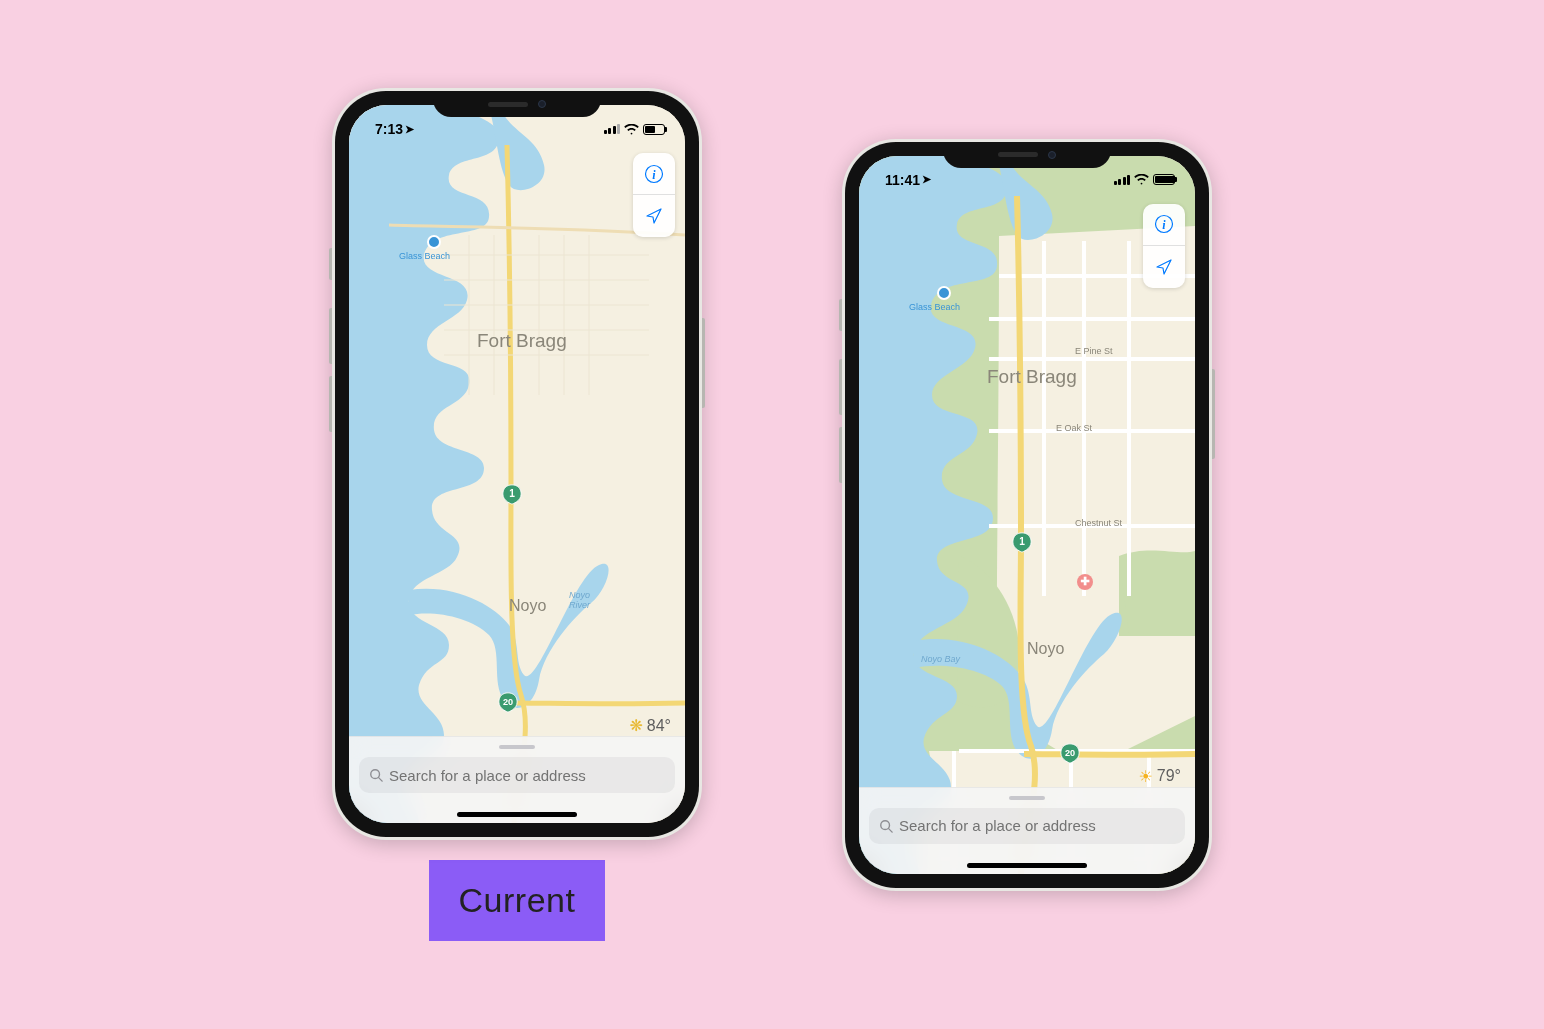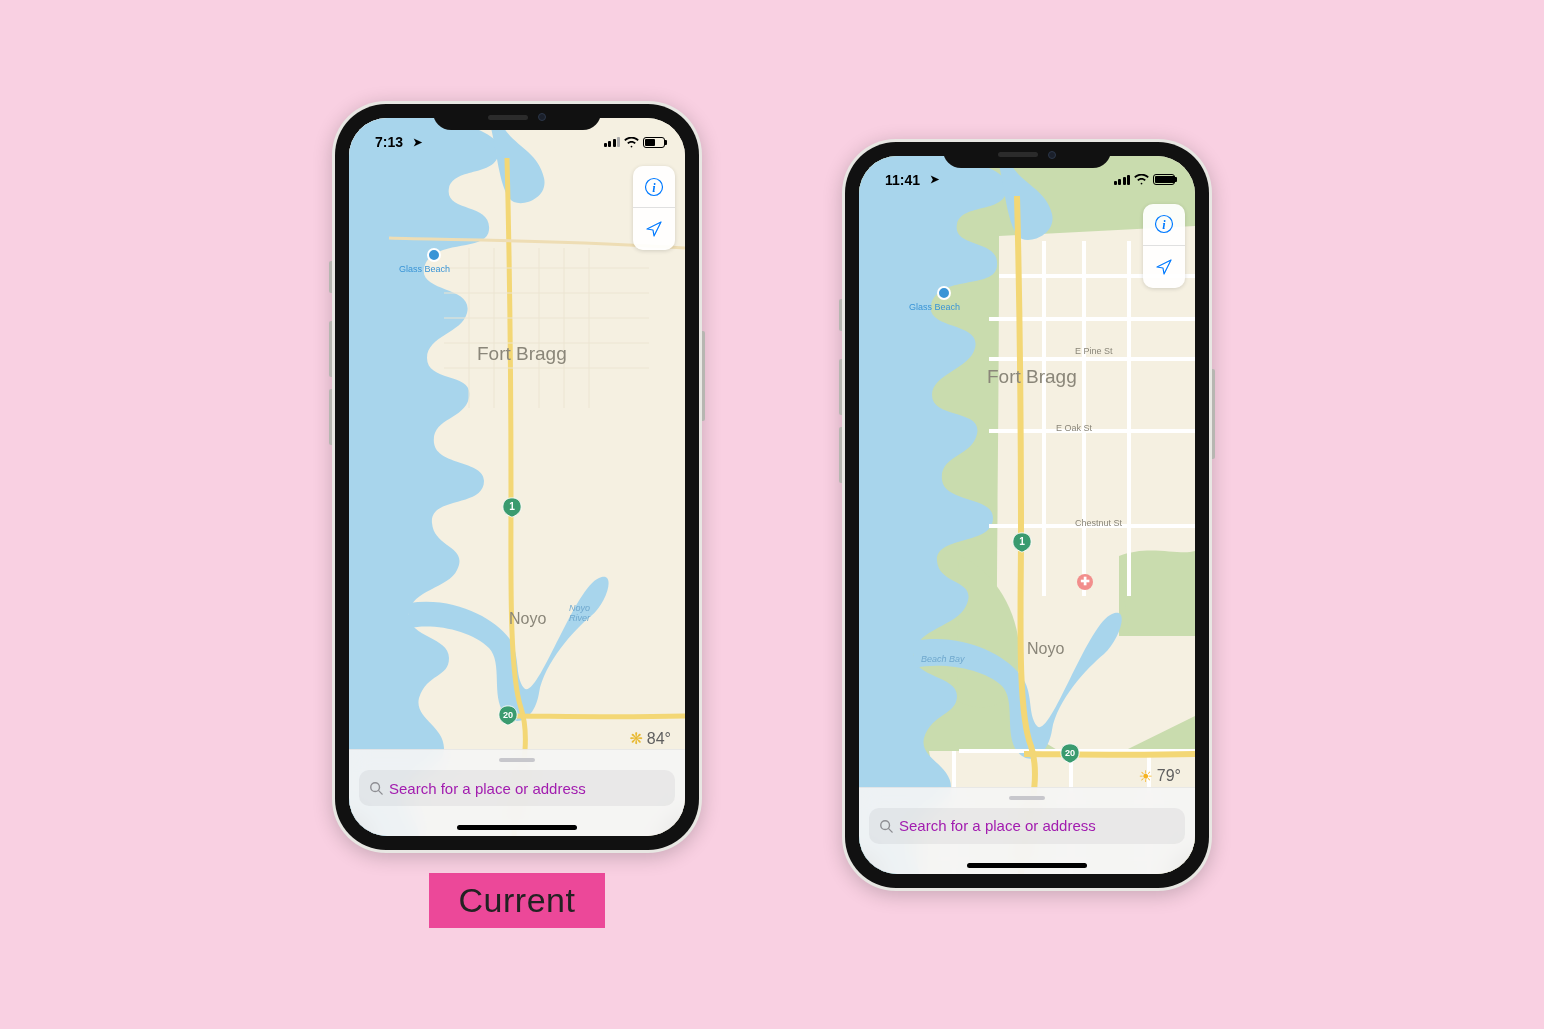--- a/index.html
+++ b/index.html
@@ -14,25 +14,25 @@
       font-family: -apple-system, "Helvetica Neue", Helvetica, Arial, sans-serif;
       overflow: hidden;
     }
     .phone-wrap {
       display: flex;
       flex-direction: column;
       align-items: center;
       gap: 20px;
     }
     .caption {
-      background: #ec4899;
+      background: #8b5cf6;
       font-size: 34px;
       font-weight: 300;
       color: #222;
-      padding: 8px 30px;
+      padding: 21px 30px;
       letter-spacing: 0.5px;
     }
     
     .phone {
       width: 370px;
       height: 752px;
       background: #e8e7e3;
       border-radius: 54px;
       padding: 3px;
       box-shadow: 0 4px 20px rgba(0,0,0,0.2);
@@ -106,21 +106,21 @@
       display: flex;
       justify-content: space-between;
       align-items: center;
       padding: 6px 20px 0 26px;
       font-size: 14px;
       font-weight: 600;
       z-index: 50;
       color:#000;
     }
     .status .left {
-      display:flex; align-items:center; gap:10px;
+      display:flex; align-items:center; gap:2px;
     }
     .status .right {
       display:flex; align-items:center; gap:4px;
     }
     .loc-arrow { font-size: 11px; }
     .signal { display:flex; align-items:flex-end; gap:1.5px; }
     .signal span { width:3px; background:#000; border-radius:1px; }
     .signal span:nth-child(1){height:4px}
     .signal span:nth-child(2){height:6px}
     .signal span:nth-child(3){height:8px}
@@ -198,21 +198,21 @@
       border-radius:2px;
       margin: 0 auto 8px auto;
     }
     .searchbox {
       background: rgba(142,142,147,0.12);
       border-radius: 10px;
       height: 36px;
       display:flex; align-items:center;
       padding: 0 10px;
       gap:6px;
-      color:#a21caf;
+      color:#737373;
       font-size: 15px;
     }
     .home-ind {
       position:absolute;
       bottom:6px; left:50%;
       transform:translateX(-50%);
       width:120px; height:5px;
       background:#000; border-radius:3px;
       z-index:60;
     }
@@ -393,21 +393,21 @@
           </svg>
 
           <span class="poi-pin" style="left:78px; top:130px;"></span>
           <span class="label poi" style="left:50px; top:146px;">Glass Beach</span>
           <span class="label small" style="left:193px; top:190px;padding-left:23px;">E Pine St</span>
           <span class="label big" style="left:128px; top:210px;">Fort Bragg</span>
           <span class="label small" style="left:197px; top:267px;">E Oak St</span>
           <span class="label small" style="left:216px; top:362px;">Chestnut St</span>
           <span class="hospital" style="left:218px; top:418px;">✚</span>
           <span class="label big" style="left:168px; top:484px; font-size:16px;">Noyo</span>
-          <span class="label bay" style="left:62px; top:498px;">Beach Bay</span>
+          <span class="label bay" style="left:62px; top:498px;">Noyo Bay</span>
 
           <span class="route-shield" style="left:152px; top:375px;">
             <svg viewBox="0 0 24 24">
                 <path fill="#3a9b6f" stroke="#fff" stroke-width="1" d="M12,2 C18,2 22,6 22,12 C22,20 12,23 12,23 C12,23 2,20 2,12 C2,6 6,2 12,2 Z"></path>
                 <text x="12" y="15" text-anchor="middle" fill="#fff" font-size="11" font-weight="700">1</text>
               </svg>
           </span>
           <span class="route-shield" style="left:200px; top:586px;">
             <svg viewBox="0 0 24 24">
                 <path fill="#3a9b6f" stroke="#fff" stroke-width="1" d="M12,2 C18,2 22,6 22,12 C22,20 12,23 12,23 C12,23 2,20 2,12 C2,6 6,2 12,2 Z"></path>

